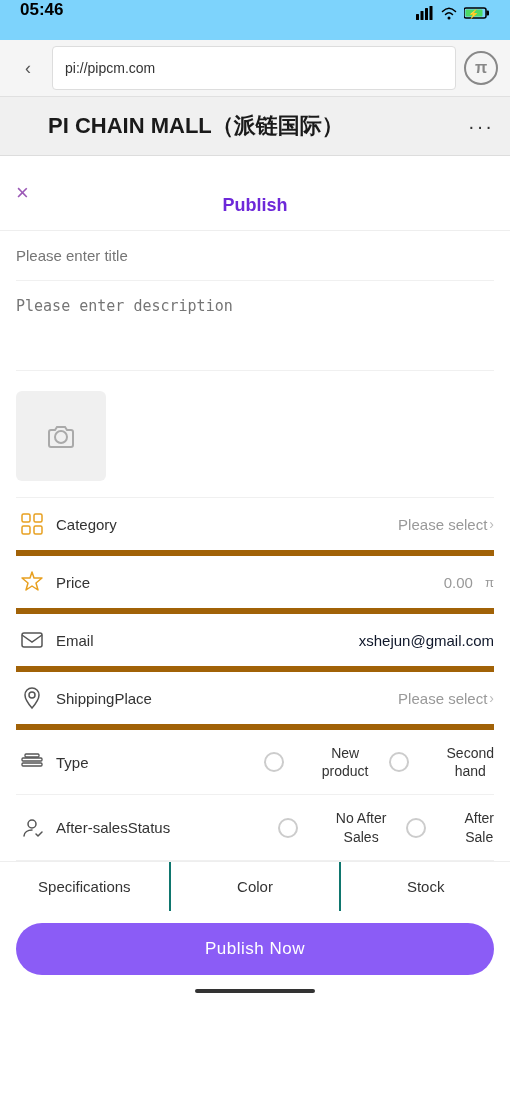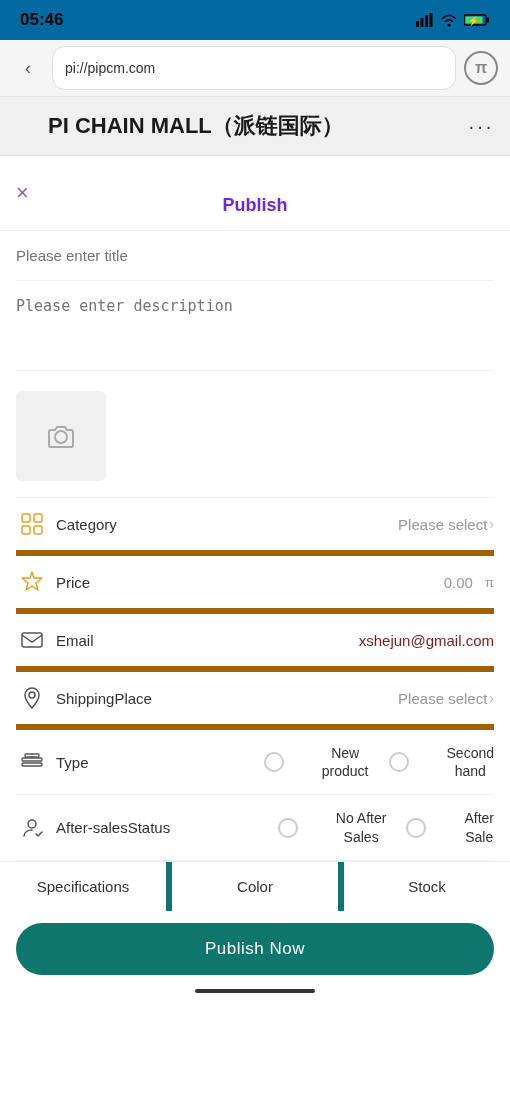--- a/index.html
+++ b/index.html
@@ -9,23 +9,23 @@
       width: 510px;
       min-height: 1104px;
       background: #fff;
       overflow-x: hidden;
     }
 
     
     .status-bar {
       display: flex;
       justify-content: space-between;
-      align-items: center;
+      align-items: flex-end;
       padding: 20px 20px;
-      background: #0369a1;
+      background: #7dd3fc;
       height: 40px;
     }
     .status-time {
       font-size: 17px;
       font-weight: 600;
       color: #000;
     }
     .status-icons {
       display: flex;
       align-items: center;
@@ -49,21 +49,21 @@
       justify-content: center;
       border-radius: 50%;
       cursor: pointer;
       color: #555;
       font-size: 18px;
     }
     .url-field {
       flex: 1;
       background: #fff;
       border: 1px solid #ddd;
-      border-radius: 13px;
+      border-radius: 4px;
       padding: 21px 12px;
       font-size: 14px;
       color: #333;
       height: 28px;
     }
     .pi-btn {
       width: 34px;
       height: 34px;
       border-radius: 50%;
       border: 2px solid #888;
@@ -193,21 +193,21 @@
       margin-left: 8px;
     }
     .row-value {
       font-size: 15px;
       color: #999;
       display: flex;
       align-items: center;
       gap: 4px;
     }
     .row-value.email-val {
-      color: #7f1d1d;
+      color: #0f172a;
     }
     .row-value .pi-symbol {
       font-size: 13px;
       color: #999;
     }
     .chevron {
       font-size: 14px;
       color: #bbb;
       margin-left: 2px;
     }
@@ -257,26 +257,26 @@
     .tab-item {
       flex: 1;
       text-align: center;
       padding: 16px 0;
       font-size: 15px;
       color: #333;
       cursor: pointer;
       font-weight: 500;
     }
     .tab-item:not(:last-child) {
-      border-right: 6px solid #0f766e;
+      border-right: 2px solid #0f766e;
     }
 
     
     .publish-btn {
-      background: #0f766e;
+      background: #8b5cf6;
       color: #fff;
       border: none;
       border-radius: 50px;
       width: calc(100% - 32px);
       margin: 12px 16px 8px;
       padding: 16px;
       font-size: 17px;
       font-weight: 500;
       cursor: pointer;
       letter-spacing: 0.5px;

